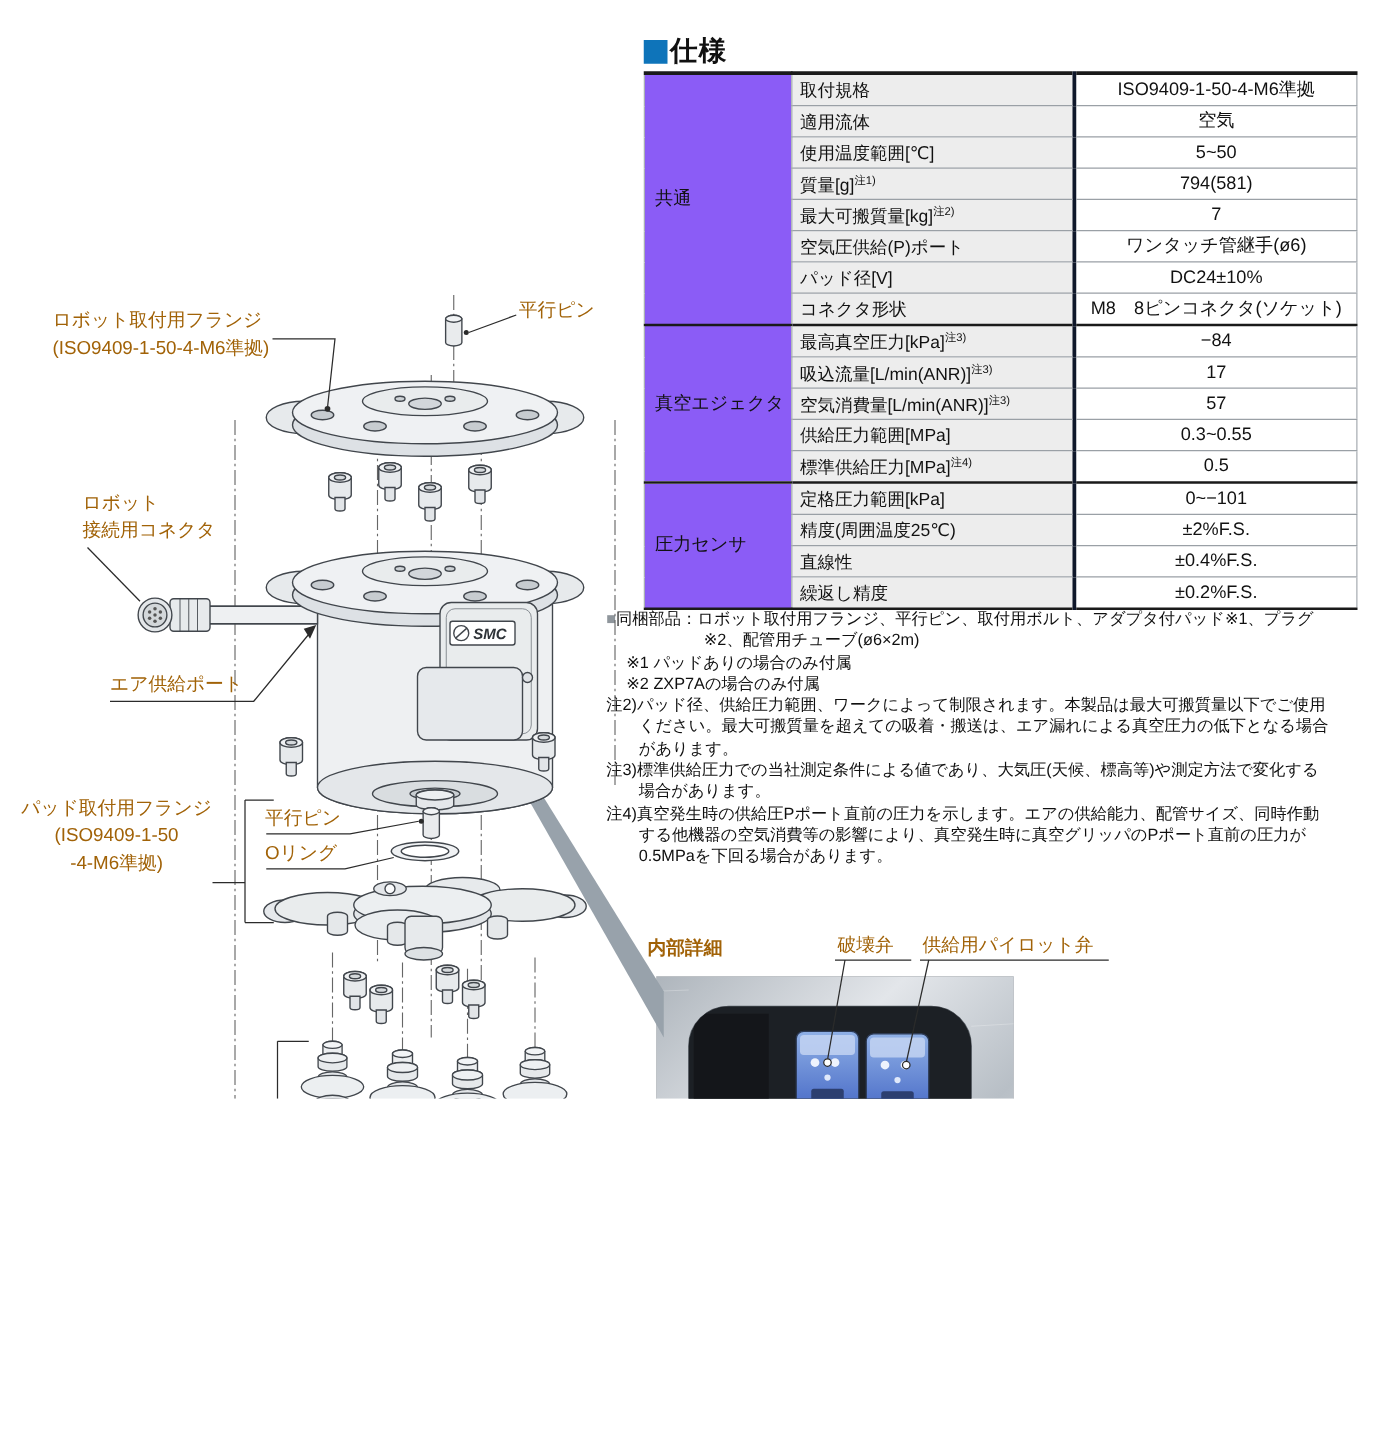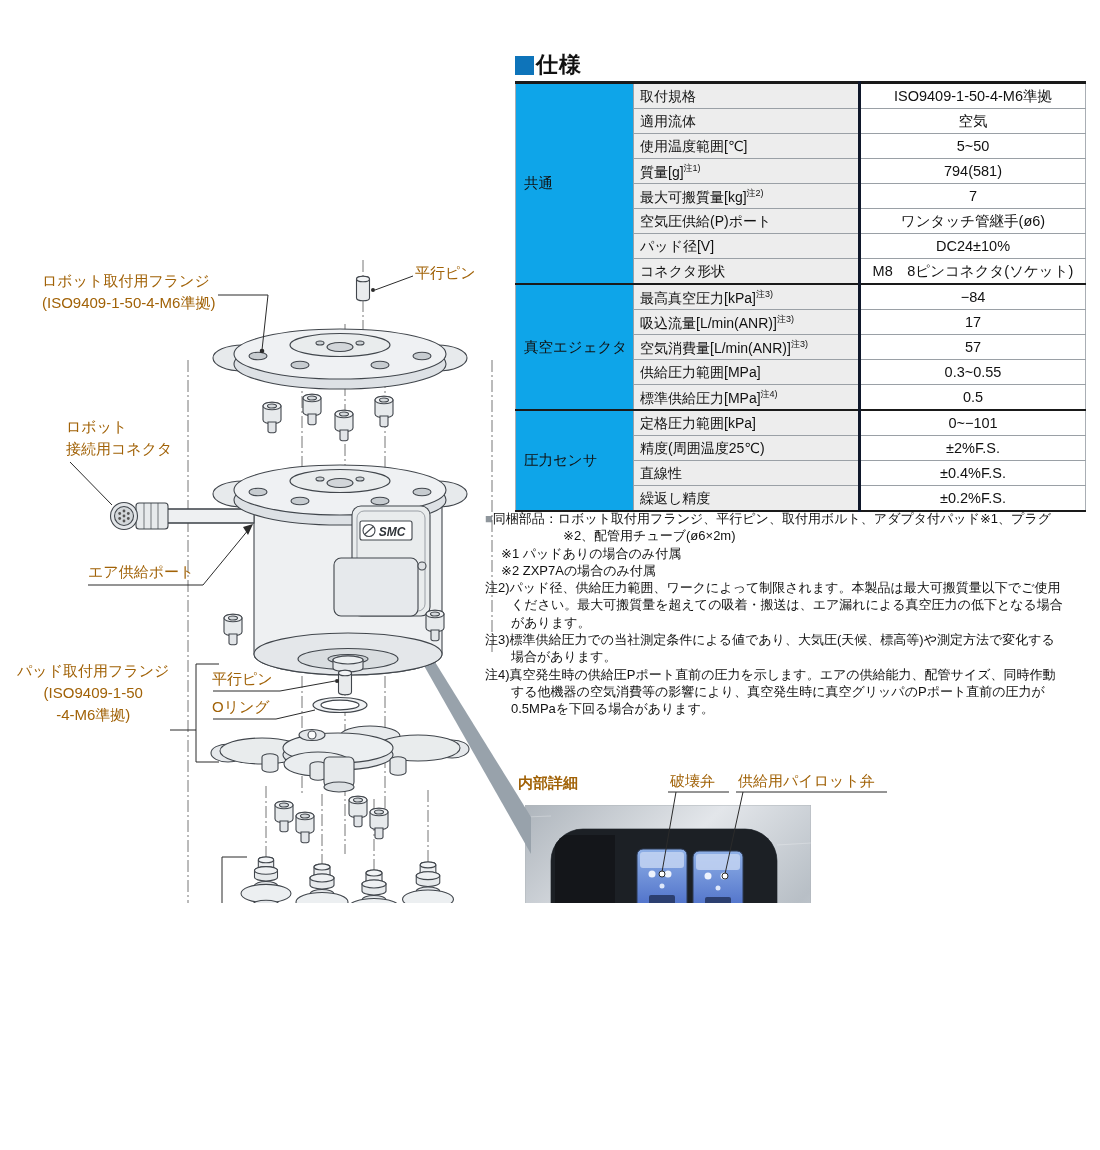--- a/index.html
+++ b/index.html
@@ -1,29 +1,29 @@
 <!DOCTYPE html>
 <html><head>
 <meta charset="utf-8">
 <style>
   html,body{margin:0;padding:0;background:#fff;}
   #page{position:relative;width:1100px;height:879px;background:#fff;overflow:hidden;
-        font-family:"Liberation Sans","DejaVu Sans",sans-serif;color:#111;margin-top:24px;}
+        font-family:"Liberation Sans","DejaVu Sans",sans-serif;color:#111;}
   
   .sec-title{position:absolute;left:515px;top:26px;display:flex;align-items:center;
              font-size:22px;font-weight:bold;letter-spacing:1px;}
   .sec-title .sq{width:19px;height:19px;display:inline-block;margin-right:2px;}
   
   #spec{position:absolute;left:515px;top:57px;width:570px;border-collapse:collapse;table-layout:fixed;
         border-top:3px solid #1a1a1a;border-bottom:2px solid #1a1a1a;
         border-left:1px solid #a9aeb4;border-right:1px solid #a9aeb4;}
   #spec td,#spec th{border-top:1px solid #9aa0a6;height:22px;padding:1px 6px;font-weight:normal;
         font-size:14px;line-height:1.15;overflow:hidden;white-space:nowrap;}
   #spec tr.sec>*{border-top:2px solid #1a1a1a;}
-  #spec th.group{background:#0ea5e9;text-align:left;vertical-align:middle;padding-left:8px;
+  #spec th.group{background:#8b5cf6;text-align:left;vertical-align:middle;padding-left:8px;
         border-right:1px solid #9aa0a6;font-size:14.5px;}
   #spec td.lbl{background:#ededed;border-right:3px solid #0f172a;text-align:left;}
   #spec td.val{background:#fff;text-align:center;font-size:14.5px;}
   #spec sup{font-size:9px;}
   
   .notes{position:absolute;left:485px;top:486px;width:578px;font-size:13px;line-height:1.33;color:#101010;}
   .n-inc{padding-left:78px;text-indent:-78px;}
   .n-inc .mark{color:#8f969c;}
   .n-kome{margin-left:16px;}
   .n-chu{padding-left:26px;text-indent:-26px;}

